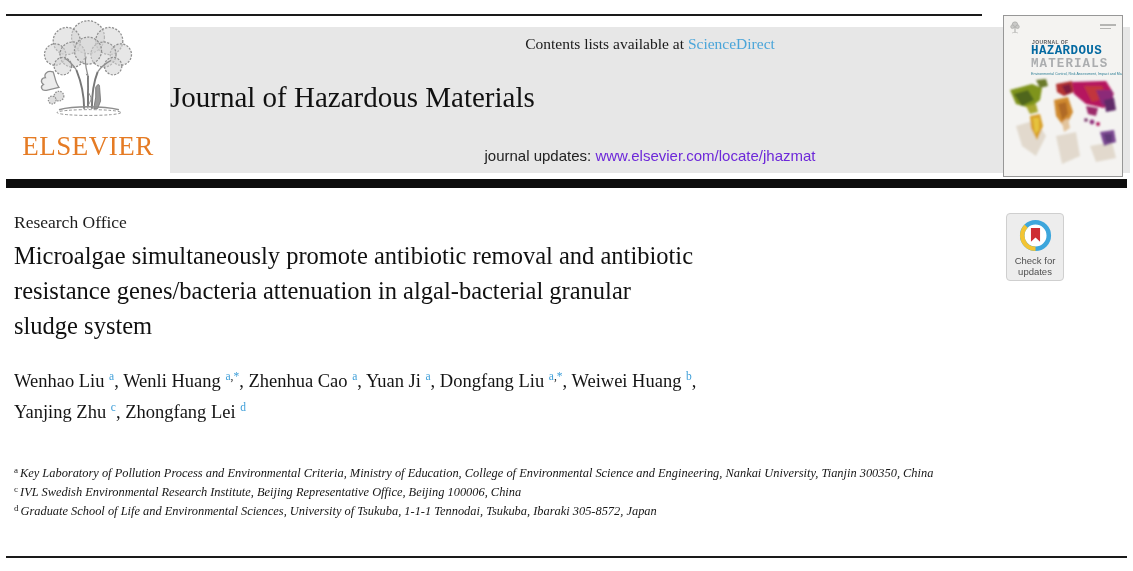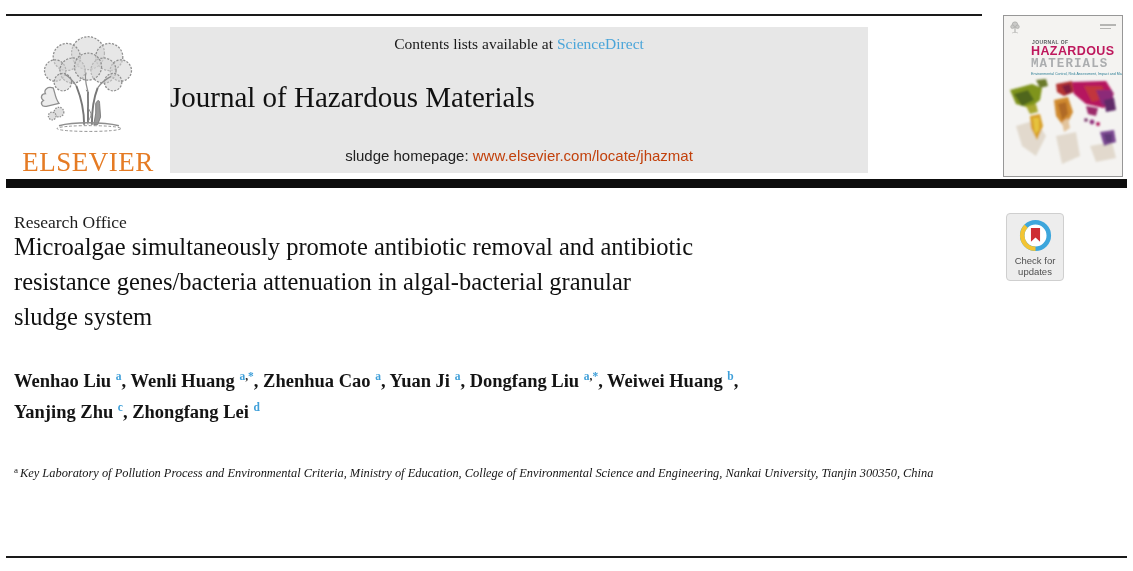--- a/index.html
+++ b/index.html
@@ -6,54 +6,54 @@
   #page{position:relative;width:1133px;height:571px;background:#fff;overflow:hidden;
         font-family:"Liberation Serif",serif;color:#1a1a1a;}
   .abs{position:absolute;}
 
   
   #top-rule{left:6px;top:14px;width:976px;height:2px;background:#1a1a1a;}
   #thick-rule{left:6px;top:179px;width:1121px;height:9px;background:#0d0d0d;}
   #bottom-rule{left:6px;top:556px;width:1121px;height:2px;background:#1a1a1a;}
 
   
-  #elsevier-block{left:8px;top:28px;width:160px;height:150px;text-align:center;}
+  #elsevier-block{left:8px;top:12px;width:160px;height:150px;text-align:center;}
   #elsevier-wordmark{position:absolute;left:0;bottom:0;width:160px;
       font-size:27px;letter-spacing:.5px;color:#e57b24;font-weight:400;}
 
   
-  #header-box{left:170px;top:27px;width:698px;height:146px;background:#e7e7e7;}
+  #header-box{left:170px;top:27px;width:960px;height:146px;background:#e7e7e7;}
   #contents-line{position:absolute;top:8px;left:0;width:100%;text-align:center;
       font-size:15.5px;color:#1a1a1a;}
   #contents-line a{color:#4ba5d9;text-decoration:none;}
   #journal-title{position:absolute;top:54px;left:0;width:100%;text-align:left;
       font-size:29px;color:#111;}
   #homepage-line{position:absolute;top:120px;left:0;width:100%;text-align:center;
       font-family:"Liberation Sans",sans-serif;font-size:15px;color:#222;}
-  #homepage-line a{color:#c2410c;text-decoration:none;}
+  #homepage-line a{color:#6d28d9;text-decoration:none;}
 
   
   #cover{left:1003px;top:15px;width:120px;height:162px;background:#f4f3f1;
       border:1px solid #979797;box-sizing:border-box;overflow:hidden;}
   #cover-journal-of{position:absolute;left:28px;top:23px;font-family:"Liberation Sans",sans-serif;
       font-size:5px;letter-spacing:.4px;color:#5a5d60;font-weight:bold;}
-  #cover-hazardous{position:absolute;left:27px;top:28px;font-family:Liberation Sans, sans-serif;
-      font-size:12.5px;font-weight:bold;letter-spacing:.4px;color:#be185d;}
+  #cover-hazardous{position:absolute;left:27px;top:28px;font-family:Liberation Mono, monospace;
+      font-size:12.5px;font-weight:bold;letter-spacing:.4px;color:#0369a1;}
   #cover-materials{position:absolute;left:27px;top:41px;font-family:Liberation Mono, monospace;
       font-size:12.5px;font-weight:bold;letter-spacing:1.1px;color:#abadaf;}
   #cover-tagline{position:absolute;left:27px;top:55px;font-family:"Liberation Sans",sans-serif;
       font-size:4px;color:#2e7f96;transform:scale(.9);transform-origin:left top;white-space:nowrap;}
   #cover-map{position:absolute;left:2px;top:60px;}
   #cover-issn-marks{position:absolute;right:6px;top:8px;width:16px;}
   #cover-issn-marks div{height:1.5px;background:#b5b5b3;margin-bottom:2px;}
 
   
   #research-paper{left:14px;top:212px;font-size:17.5px;color:#1c1c1c;}
-  #article-title{left:14px;top:229px;width:900px;font-size:24.5px;line-height:35px;color:#101010;}
-  #author-line{left:14px;top:367px;width:980px;font-size:18.5px;line-height:28.5px;color:#141414;font-weight:bold;}
+  #article-title{left:14px;top:238px;width:900px;font-size:24.5px;line-height:35px;color:#101010;}
+  #author-line{left:14px;top:367px;width:980px;font-size:18.5px;line-height:28.5px;color:#141414;}
   .sup{font-size:11.5px;position:relative;top:-7px;color:#3e9fd9;}
   .author-sep{color:#141414;}
   #affiliations{left:14px;top:448px;width:958px;font-style:italic;font-size:12.4px;
       line-height:18.2px;color:#161616;margin-top:16px;}
   .affil-sup{font-style:normal;font-size:9px;position:relative;top:-4px;padding-right:2px;color:#161616;}
 
   
   #check-badge{left:1006px;top:213px;width:58px;height:68px;background:#ededed;
       border:1px solid #cfcfcf;border-radius:4px;box-sizing:border-box;text-align:center;cursor:pointer;}
   #check-badge svg{margin-top:4px;}
@@ -97,21 +97,21 @@
     </span>
     <div id="elsevier-wordmark">ELSEVIER</div>
   </div>
 
   <div class="abs" id="header-box">
     <div id="contents-line">
       <span>Contents lists available at </span><a href="#">ScienceDirect</a>
     </div>
     <div id="journal-title">Journal of Hazardous Materials</div>
     <div id="homepage-line">
-      <span>sludge homepage: </span><a href="#">www.elsevier.com/locate/jhazmat</a>
+      <span>journal updates: </span><a href="#">www.elsevier.com/locate/jhazmat</a>
     </div>
   </div>
 
   <div class="abs" id="cover">
     <span class="abs" style="left:6px;top:5px">
       <svg viewBox="0 0 12 16" width="10" height="14">
         <g stroke="#9a9a98" fill="#c9c9c7" stroke-width=".6">
           <circle cx="6" cy="4" r="3.4"></circle>
             <circle cx="3" cy="6.5" r="2.2"></circle>
             <circle cx="9" cy="6.5" r="2.2"></circle>
@@ -188,17 +188,19 @@
   </div>
 
   <div class="abs" id="research-paper">Research Office</div>
 
   <h1 class="abs" id="article-title" style="margin:0;font-weight:400;">Microalgae simultaneously promote antibiotic removal and antibiotic<br>resistance genes/bacteria attenuation in algal-bacterial granular<br>sludge system</h1>
 
   <div class="abs" id="author-line"><span>Wenhao Liu&nbsp;<span class="sup"><span>a</span></span></span><span class="author-sep">, </span><span>Wenli Huang&nbsp;<span class="sup"><span>a</span><span style="color: rgb(26, 26, 26);">,</span><span>*</span></span></span><span class="author-sep">, </span><span>Zhenhua Cao&nbsp;<span class="sup"><span>a</span></span></span><span class="author-sep">, </span><span>Yuan Ji&nbsp;<span class="sup"><span>a</span></span></span><span class="author-sep">, </span><span>Dongfang Liu&nbsp;<span class="sup"><span>a</span><span style="color: rgb(26, 26, 26);">,</span><span>*</span></span></span><span class="author-sep">, </span><span>Weiwei Huang&nbsp;<span class="sup"><span>b</span></span></span><span class="author-sep">,</span><br><span>Yanjing Zhu&nbsp;<span class="sup"><span>c</span></span></span><span class="author-sep">, </span><span>Zhongfang Lei&nbsp;<span class="sup"><span>d</span></span></span></div>
 
   <div class="abs" id="affiliations">
       <div><span class="affil-sup">a</span>Key Laboratory of Pollution Process and Environmental Criteria, Ministry of Education, College of Environmental Science and Engineering, Nankai University, Tianjin 300350, China</div>
+      <div><span class="affil-sup">c</span>IVL Swedish Environmental Research Institute, Beijing Representative Office, Beijing 100006, China</div>
+      <div><span class="affil-sup">d</span>Graduate School of Life and Environmental Sciences, University of Tsukuba, 1-1-1 Tennodai, Tsukuba, Ibaraki 305-8572, Japan</div>
     </div>
 
   <div class="abs" id="bottom-rule"></div>
 
 </div>
 
 </body></html>

